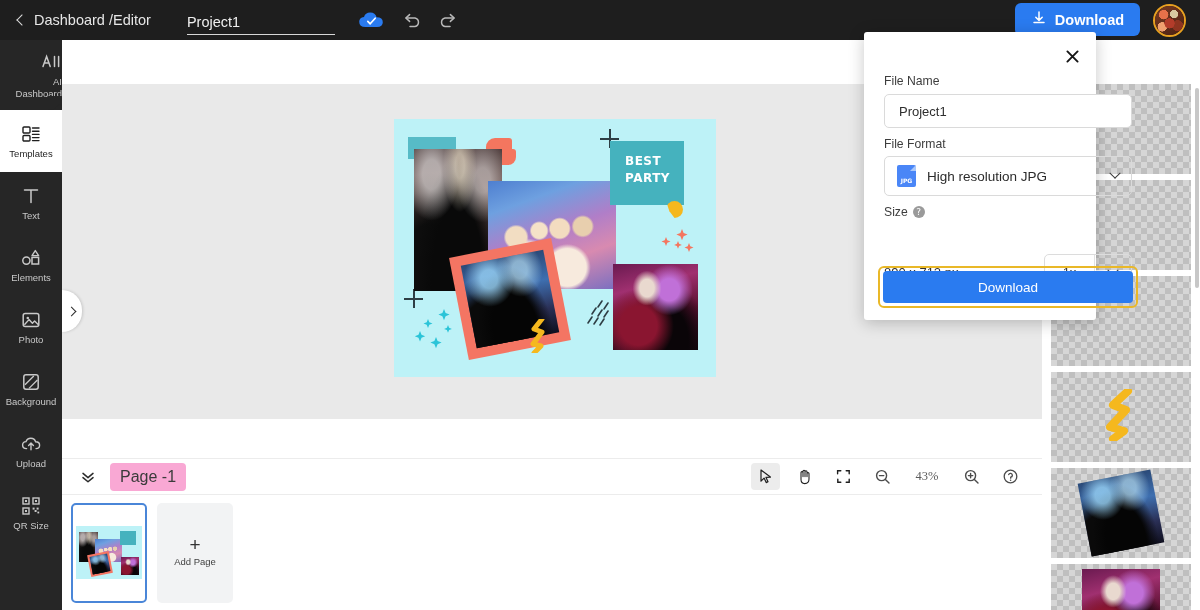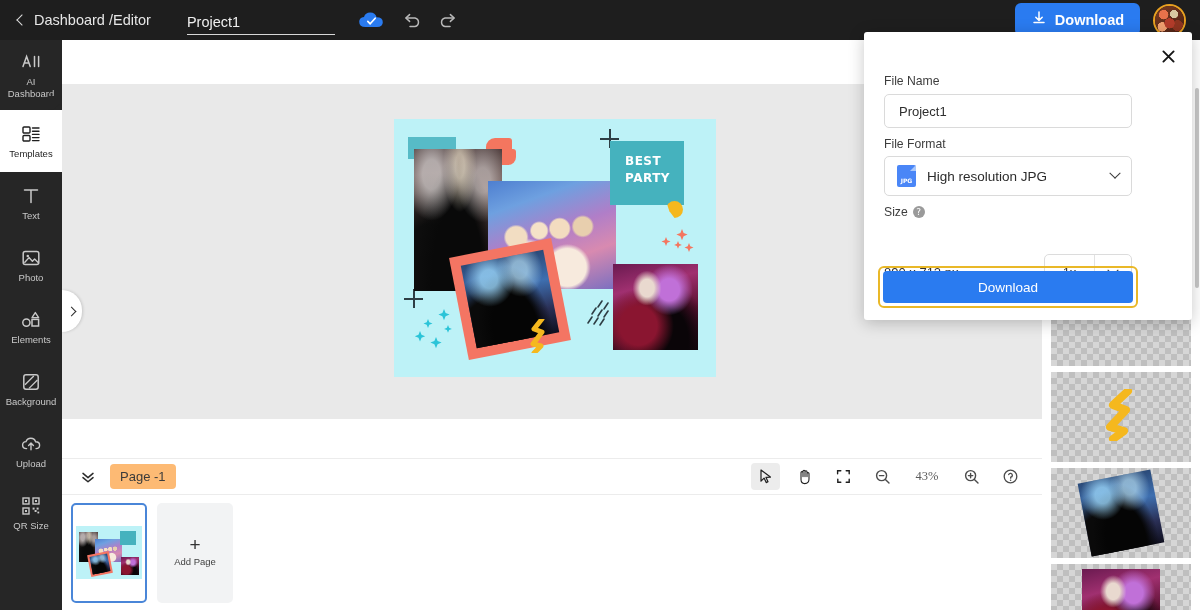--- a/index.html
+++ b/index.html
@@ -60,21 +60,21 @@
   
   .sidebar {
     position: absolute; top: 40px; left: 0; width: 62px; height: 570px;
     background: #262626; z-index: 30;
   }
   .sb-item {
     position: relative; width: 62px; height: 62px; cursor: pointer;
     display: flex; flex-direction: column; align-items: center; justify-content: center;
     gap: 4px; color: #c9c9c9; font-size: 9.5px; text-align: center; line-height: 1.15;
   }
-  .sb-item.tall { height: 70px; }
+  .sb-item.tall { height: 70px; align-items: flex-end; }
   .sb-item .ic { width: 22px; height: 22px; display: block; }
   .sb-item.active { background: #ffffff; color: #1e1e1e; border-radius: 0; }
   .sb-item.active::before, .sb-item.active::after {
     content: ''; position: absolute; right: 0; width: 14px; height: 14px;
     background: #262626;
   }
   .sb-item.active::before { top: -14px; border-bottom-right-radius: 14px; }
   .sb-item.active::after { bottom: -14px; border-top-right-radius: 14px; }
   .sb-item.active .lbl { font-weight: normal; }
 
@@ -153,22 +153,22 @@
 
   
   .toolbar {
     position: absolute; top: 418px; left: 0; width: 980px; height: 37px;
     background: #fff; border-top: 1px solid #ececec; border-bottom: 1px solid #ececec;
     display: flex; align-items: center;
   }
   .dbl-chev { margin-left: 16px; width: 20px; height: 20px; cursor: pointer;
     display:flex; align-items:center; justify-content:center; }
   .page-chip {
-    margin-left: 12px; background: #fdba74; border-radius: 4px;
-    padding: 5px 10px; font-size: 13px; color: #3b3b3b; cursor: pointer;
+    margin-left: 12px; background: #f9a8d4; border-radius: 4px;
+    padding: 5px 10px; font-size: 16px; color: #3b3b3b; cursor: pointer;
   }
   .tool-right { margin-left: auto; display: flex; align-items: center; padding-right: 12px; font-family: Liberation Serif, serif; }
   .tbtn {
     width: 29px; height: 27px; margin: 0 5px; border-radius: 4px; cursor: pointer;
     display: flex; align-items: center; justify-content: center;
   }
   .tbtn.sel { background: #ececec; }
   .zoomval { font-size: 12.5px; color: #5b5b5b; margin: 0 10px; min-width: 30px; text-align:center; }
 
   
@@ -206,21 +206,21 @@
     display: flex; align-items: center; justify-content: center;
   }
   .layer .art { position: relative; }
   .scrollthumb {
     position: absolute; right: 1px; top: 48px; width: 4px; height: 200px;
     background: #c7c7c7; border-radius: 3px;
   }
 
   
   .popover {
-    position: absolute; left: 864px; top: 32px; width: 328px; height: 288px;
+    position: absolute; left: 864px; top: 32px; width: 232px; height: 288px;
     background: #fff; border-radius: 3px; box-shadow: 0 3px 16px rgba(0,0,0,.22);
     z-index: 60;
   }
   .pop-close {
     position: absolute; right: 14px; top: 14px; width: 20px; height: 20px;
     cursor: pointer; display:flex; align-items:center; justify-content:center;
     font-size: 18px; color: #1b1b1b; line-height: 1;
   }
   .pop-label { position: absolute; left: 20px; font-size: 12.2px; color: #3d3d3d; }
   .inputbox {
@@ -353,37 +353,37 @@
         <svg width="22" height="22" viewBox="0 0 22 22">
           <path d="M4.5 5 H17.5 M11 5 V17.5" stroke="#c9c9c9" stroke-width="1.5" stroke-linecap="round"></path>
         </svg>
       </span>
       <span class="lbl">Text</span>
     </div>
 
     <div class="sb-item">
       <span class="ic">
         <svg width="22" height="22" viewBox="0 0 22 22">
+          <circle cx="6.4" cy="13.6" r="3.6" stroke="#c9c9c9" stroke-width="1.5" fill="none"></circle>
+          <rect x="12" y="10.4" width="6.6" height="6.6" stroke="#c9c9c9" stroke-width="1.5" fill="none"></rect>
+          <path d="M15.3 3.6 L18.6 8.6 H12 Z" stroke="#c9c9c9" stroke-width="1.4" fill="none" stroke-linejoin="round"></path>
+        </svg>
+      </span>
+      <span class="lbl">Elements</span>
+    </div>
+
+    <div class="sb-item">
+      <span class="ic">
+        <svg width="22" height="22" viewBox="0 0 22 22">
           <rect x="3.2" y="4.6" width="15.6" height="13" rx="2" stroke="#c9c9c9" stroke-width="1.5" fill="none"></rect>
           <circle cx="7.8" cy="9" r="1.3" fill="#c9c9c9"></circle>
           <path d="M4.4 15.8 L9 10.6 L12.4 14.2 L14.6 12 L18.4 15.8" stroke="#c9c9c9" stroke-width="1.4" fill="none" stroke-linejoin="round"></path>
         </svg>
       </span>
       <span class="lbl">Photo</span>
-    </div>
-
-    <div class="sb-item">
-      <span class="ic">
-        <svg width="22" height="22" viewBox="0 0 22 22">
-          <circle cx="6.4" cy="13.6" r="3.6" stroke="#c9c9c9" stroke-width="1.5" fill="none"></circle>
-          <rect x="12" y="10.4" width="6.6" height="6.6" stroke="#c9c9c9" stroke-width="1.5" fill="none"></rect>
-          <path d="M15.3 3.6 L18.6 8.6 H12 Z" stroke="#c9c9c9" stroke-width="1.4" fill="none" stroke-linejoin="round"></path>
-        </svg>
-      </span>
-      <span class="lbl">Elements</span>
     </div>
 
     <div class="sb-item">
       <span class="ic">
         <svg width="22" height="22" viewBox="0 0 22 22">
           <rect x="3.8" y="3.8" width="14.4" height="14.4" rx="2.2" stroke="#c9c9c9" stroke-width="1.5" fill="none"></rect>
           <path d="M5 13.8 L13.8 5 M9 17.4 L17.4 9" stroke="#c9c9c9" stroke-width="1.3"></path>
         </svg>
       </span>
       <span class="lbl">Background</span>

